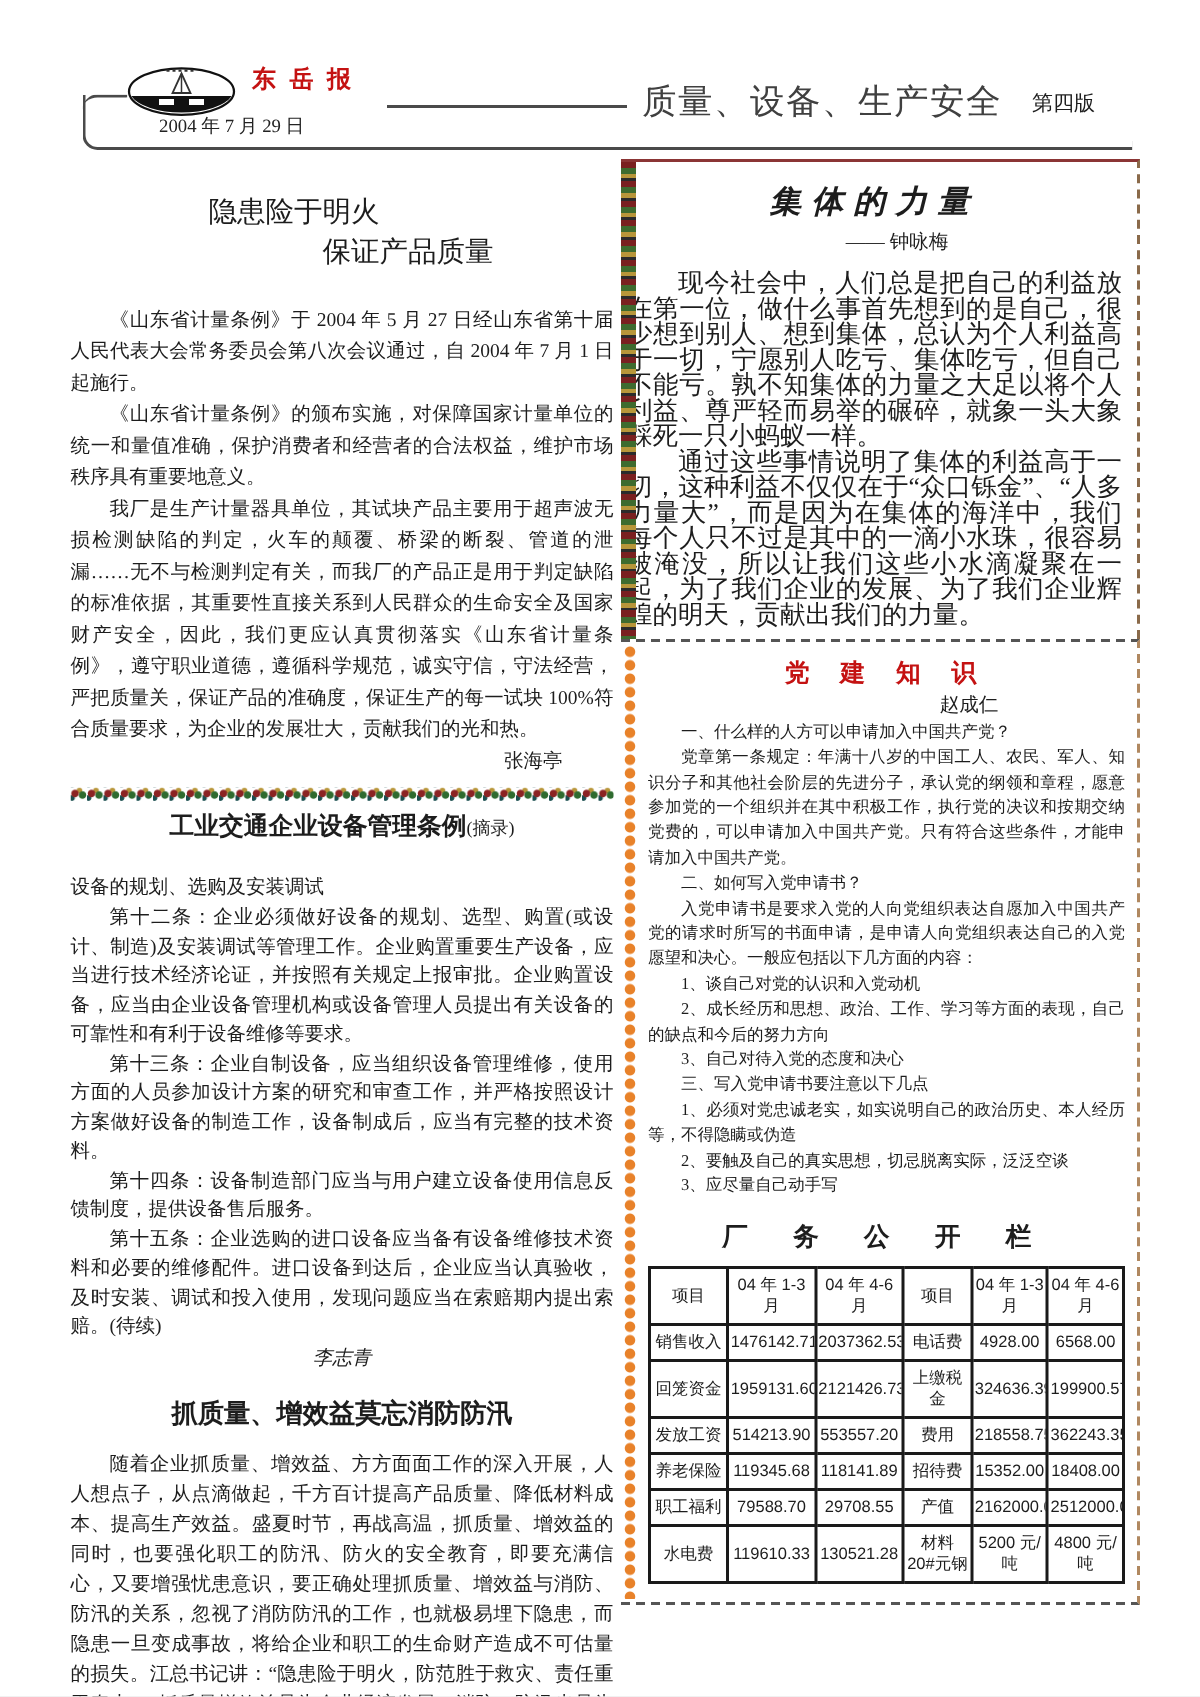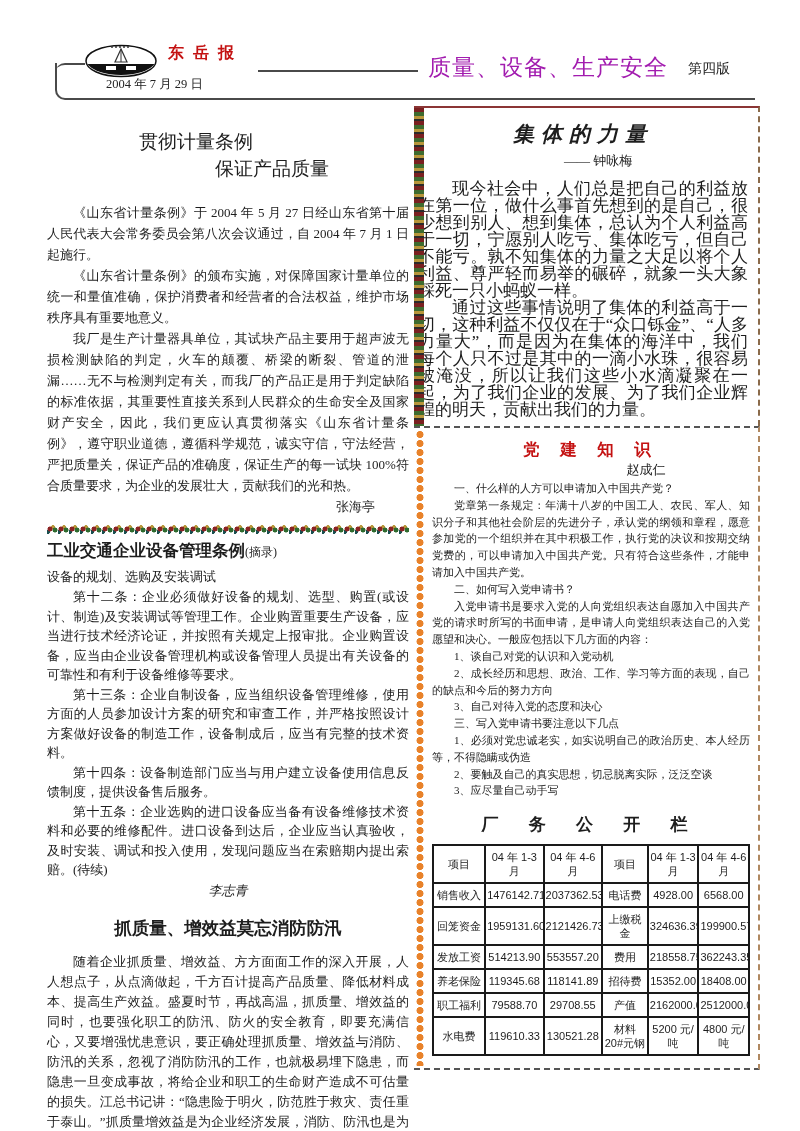--- a/index.html
+++ b/index.html
@@ -13,21 +13,21 @@
   
   .hdr-bracket { position:absolute; left:55px; top:63px; width:700px; height:37px;
     border-left:2px solid #4a4a4a; border-bottom:2px solid #4a4a4a; border-radius:0 0 0 10px; }
   .hdr-bracket-top { position:absolute; left:55px; top:63px; width:30px; height:10px;
     border-top:2px solid #4a4a4a; border-radius:10px 0 0 0; }
   .logo { position:absolute; left:84px; top:44px; width:74px; height:34px; }
   .paper-name { position:absolute; left:168px; top:43px; font-size:16px; font-weight:bold;
     color:#c41212; letter-spacing:9px; font-family:"Liberation Serif", serif; }
   .hdr-rule { position:absolute; left:258px; top:70px; width:160px; border-top:2px solid #4a4a4a; }
   .hdr-date { position:absolute; left:106px; top:76px; font-size:12.5px; color:#222; }
-  .section-title { position:absolute; left:428px; top:52px; font-size:23px; color:#a21caf;
+  .section-title { position:absolute; left:428px; top:52px; font-size:23px; color:#404040;
     font-family:"Liberation Serif", serif; letter-spacing:1px; }
   .edition { position:absolute; left:688px; top:60px; font-size:14px; }
 
   
   .left-col { position:absolute; left:47px; top:128px; width:362px; }
   .right-col { position:absolute; left:414px; top:106px; width:346px; }
 
   .left-col p.body { font-size:13px; line-height:21px; text-indent:2em; text-align:justify; }
   .a1-title1 { font-size:19px; padding-left:92px; line-height:27px; }
   .a1-title2 { font-size:19px; padding-left:168px; line-height:27px; margin-bottom:20px; }
@@ -35,22 +35,22 @@
   .sig-center { font-size:13px; text-align:center; line-height:22px;font-style:italic; }
 
   .flower-divider { height:9px; margin:7px 0 4px 0;
     background:
       radial-gradient(circle at 3px 4px, #8b2323 2.2px, rgba(0,0,0,0) 2.8px),
       radial-gradient(circle at 8px 5px, #2f6b2f 2.2px, rgba(0,0,0,0) 2.8px),
       radial-gradient(circle at 6px 2px, #b8963a 1.6px, rgba(0,0,0,0) 2.2px),
       radial-gradient(circle at 1px 7px, #1a4f4f 1.6px, rgba(0,0,0,0) 2.2px);
     background-size:11px 9px; }
 
-  .a2-title { text-align:left; font-size:16.5px; font-weight:bold;
-    font-family:"Liberation Sans", sans-serif; margin:6px 0 4px 0; }
+  .a2-title { text-align:center; font-size:16.5px; font-weight:bold;
+    font-family:"Liberation Sans", sans-serif; margin:6px 0 18px 0; }
   .a2-title .suffix { font-size:12px; font-weight:normal; font-family:"Liberation Serif", serif; }
   .a2-intro { font-size:13px; line-height:21px; }
   .left-col p.body2 { font-size:13px; line-height:19.5px; text-indent:2em; text-align:justify; }
 
   .a3-title { text-align:center; font-size:17.5px; font-weight:bold;
     font-family:"Liberation Sans", sans-serif; margin:14px 0 12px 0; }
   .left-col p.body3 { font-size:13px; line-height:20px; text-indent:2em; text-align:justify; }
 
   
   .essay-panel { position:relative; border-top:2px solid #8b3535;
@@ -108,21 +108,21 @@
     <div class="paper-name">东岳报</div>
     <div class="hdr-rule"></div>
     <div class="hdr-date">2004 年 7 月 29 日</div>
     <div class="section-title">质量、设备、生产安全</div>
     <div class="edition">第四版</div>
   </div>
 
   <div class="left-col">
 
     <div>
-      <div class="a1-title1">贯彻计量条例</div>
+      <div class="a1-title1">隐患险于明火</div>
       <div class="a1-title2">保证产品质量</div>
       <p class="body">《山东省计量条例》于 2004 年 5 月 27 日经山东省第十届人民代表大会常务委员会第八次会议通过，自 2004 年 7 月 1 日起施行。</p>
       <p class="body">《山东省计量条例》的颁布实施，对保障国家计量单位的统一和量值准确，保护消费者和经营者的合法权益，维护市场秩序具有重要地意义。</p>
       <p class="body">我厂是生产计量器具单位，其试块产品主要用于超声波无损检测缺陷的判定，火车的颠覆、桥梁的断裂、管道的泄漏……无不与检测判定有关，而我厂的产品正是用于判定缺陷的标准依据，其重要性直接关系到人民群众的生命安全及国家财产安全，因此，我们更应认真贯彻落实《山东省计量条例》，遵守职业道德，遵循科学规范，诚实守信，守法经营，严把质量关，保证产品的准确度，保证生产的每一试块 100%符合质量要求，为企业的发展壮大，贡献我们的光和热。</p>
       <div class="sig-right">张海亭</div>
     </div>
 
     <div class="flower-divider"></div>
 
     <div>

